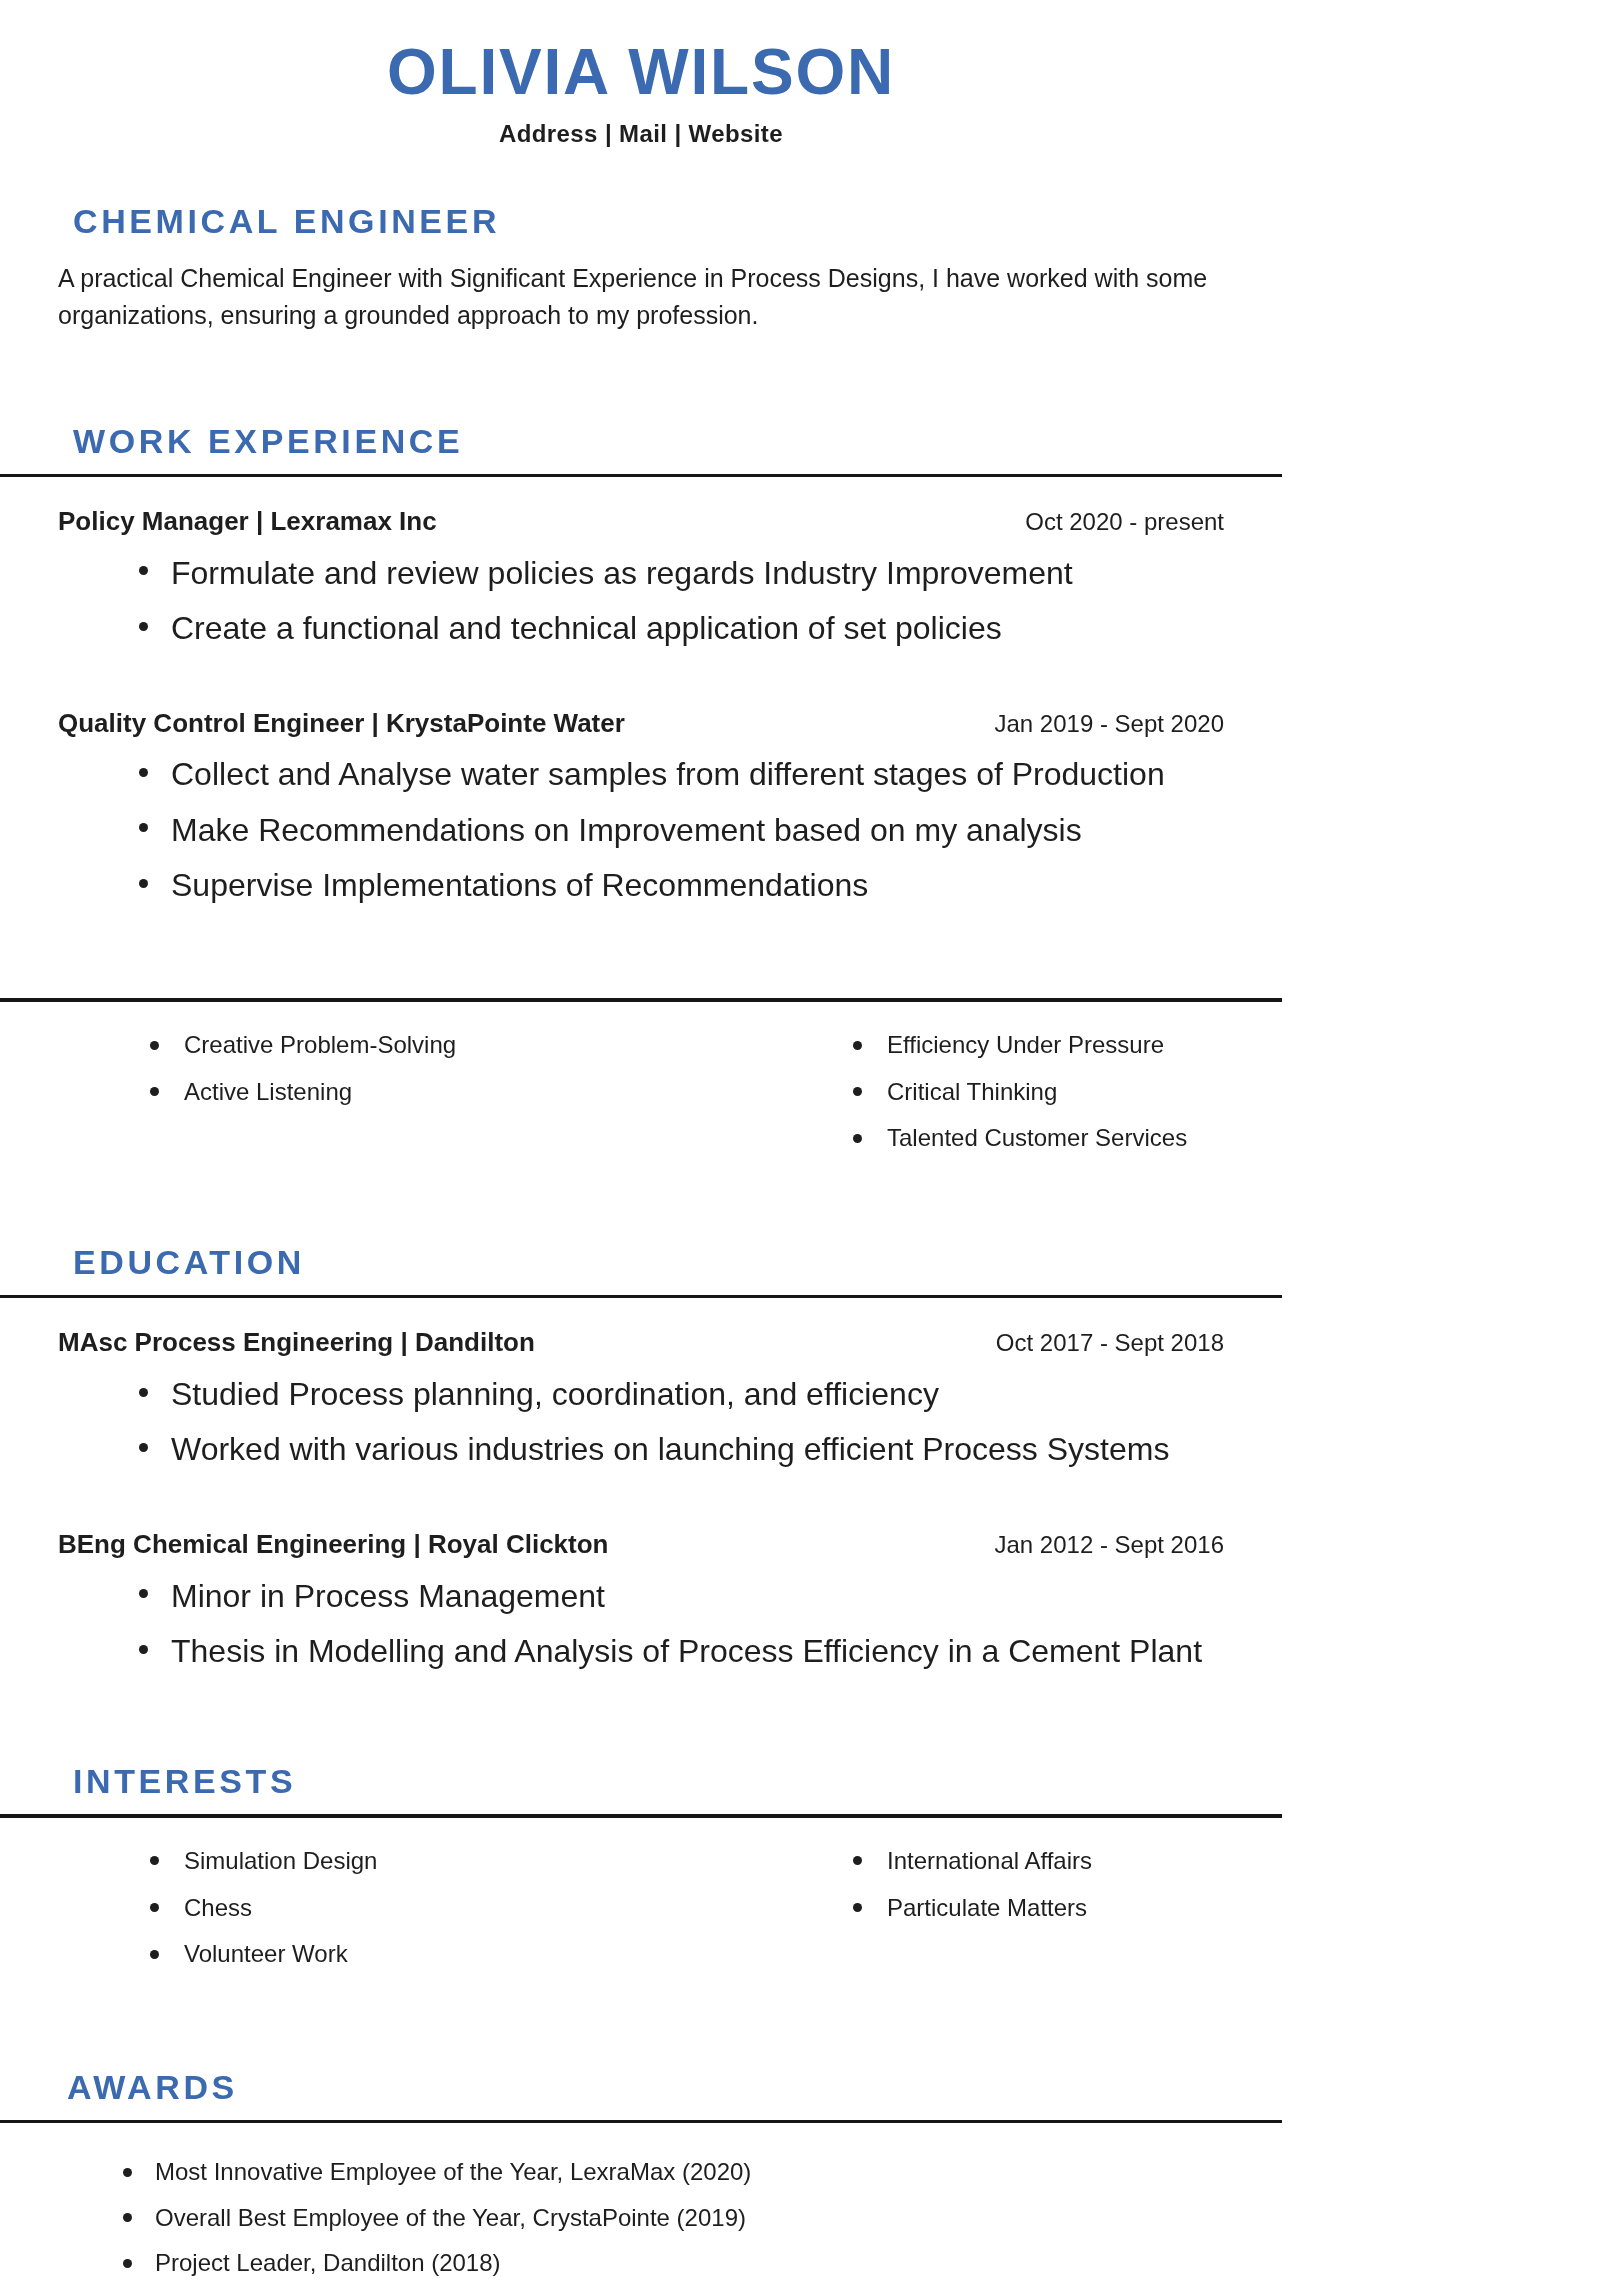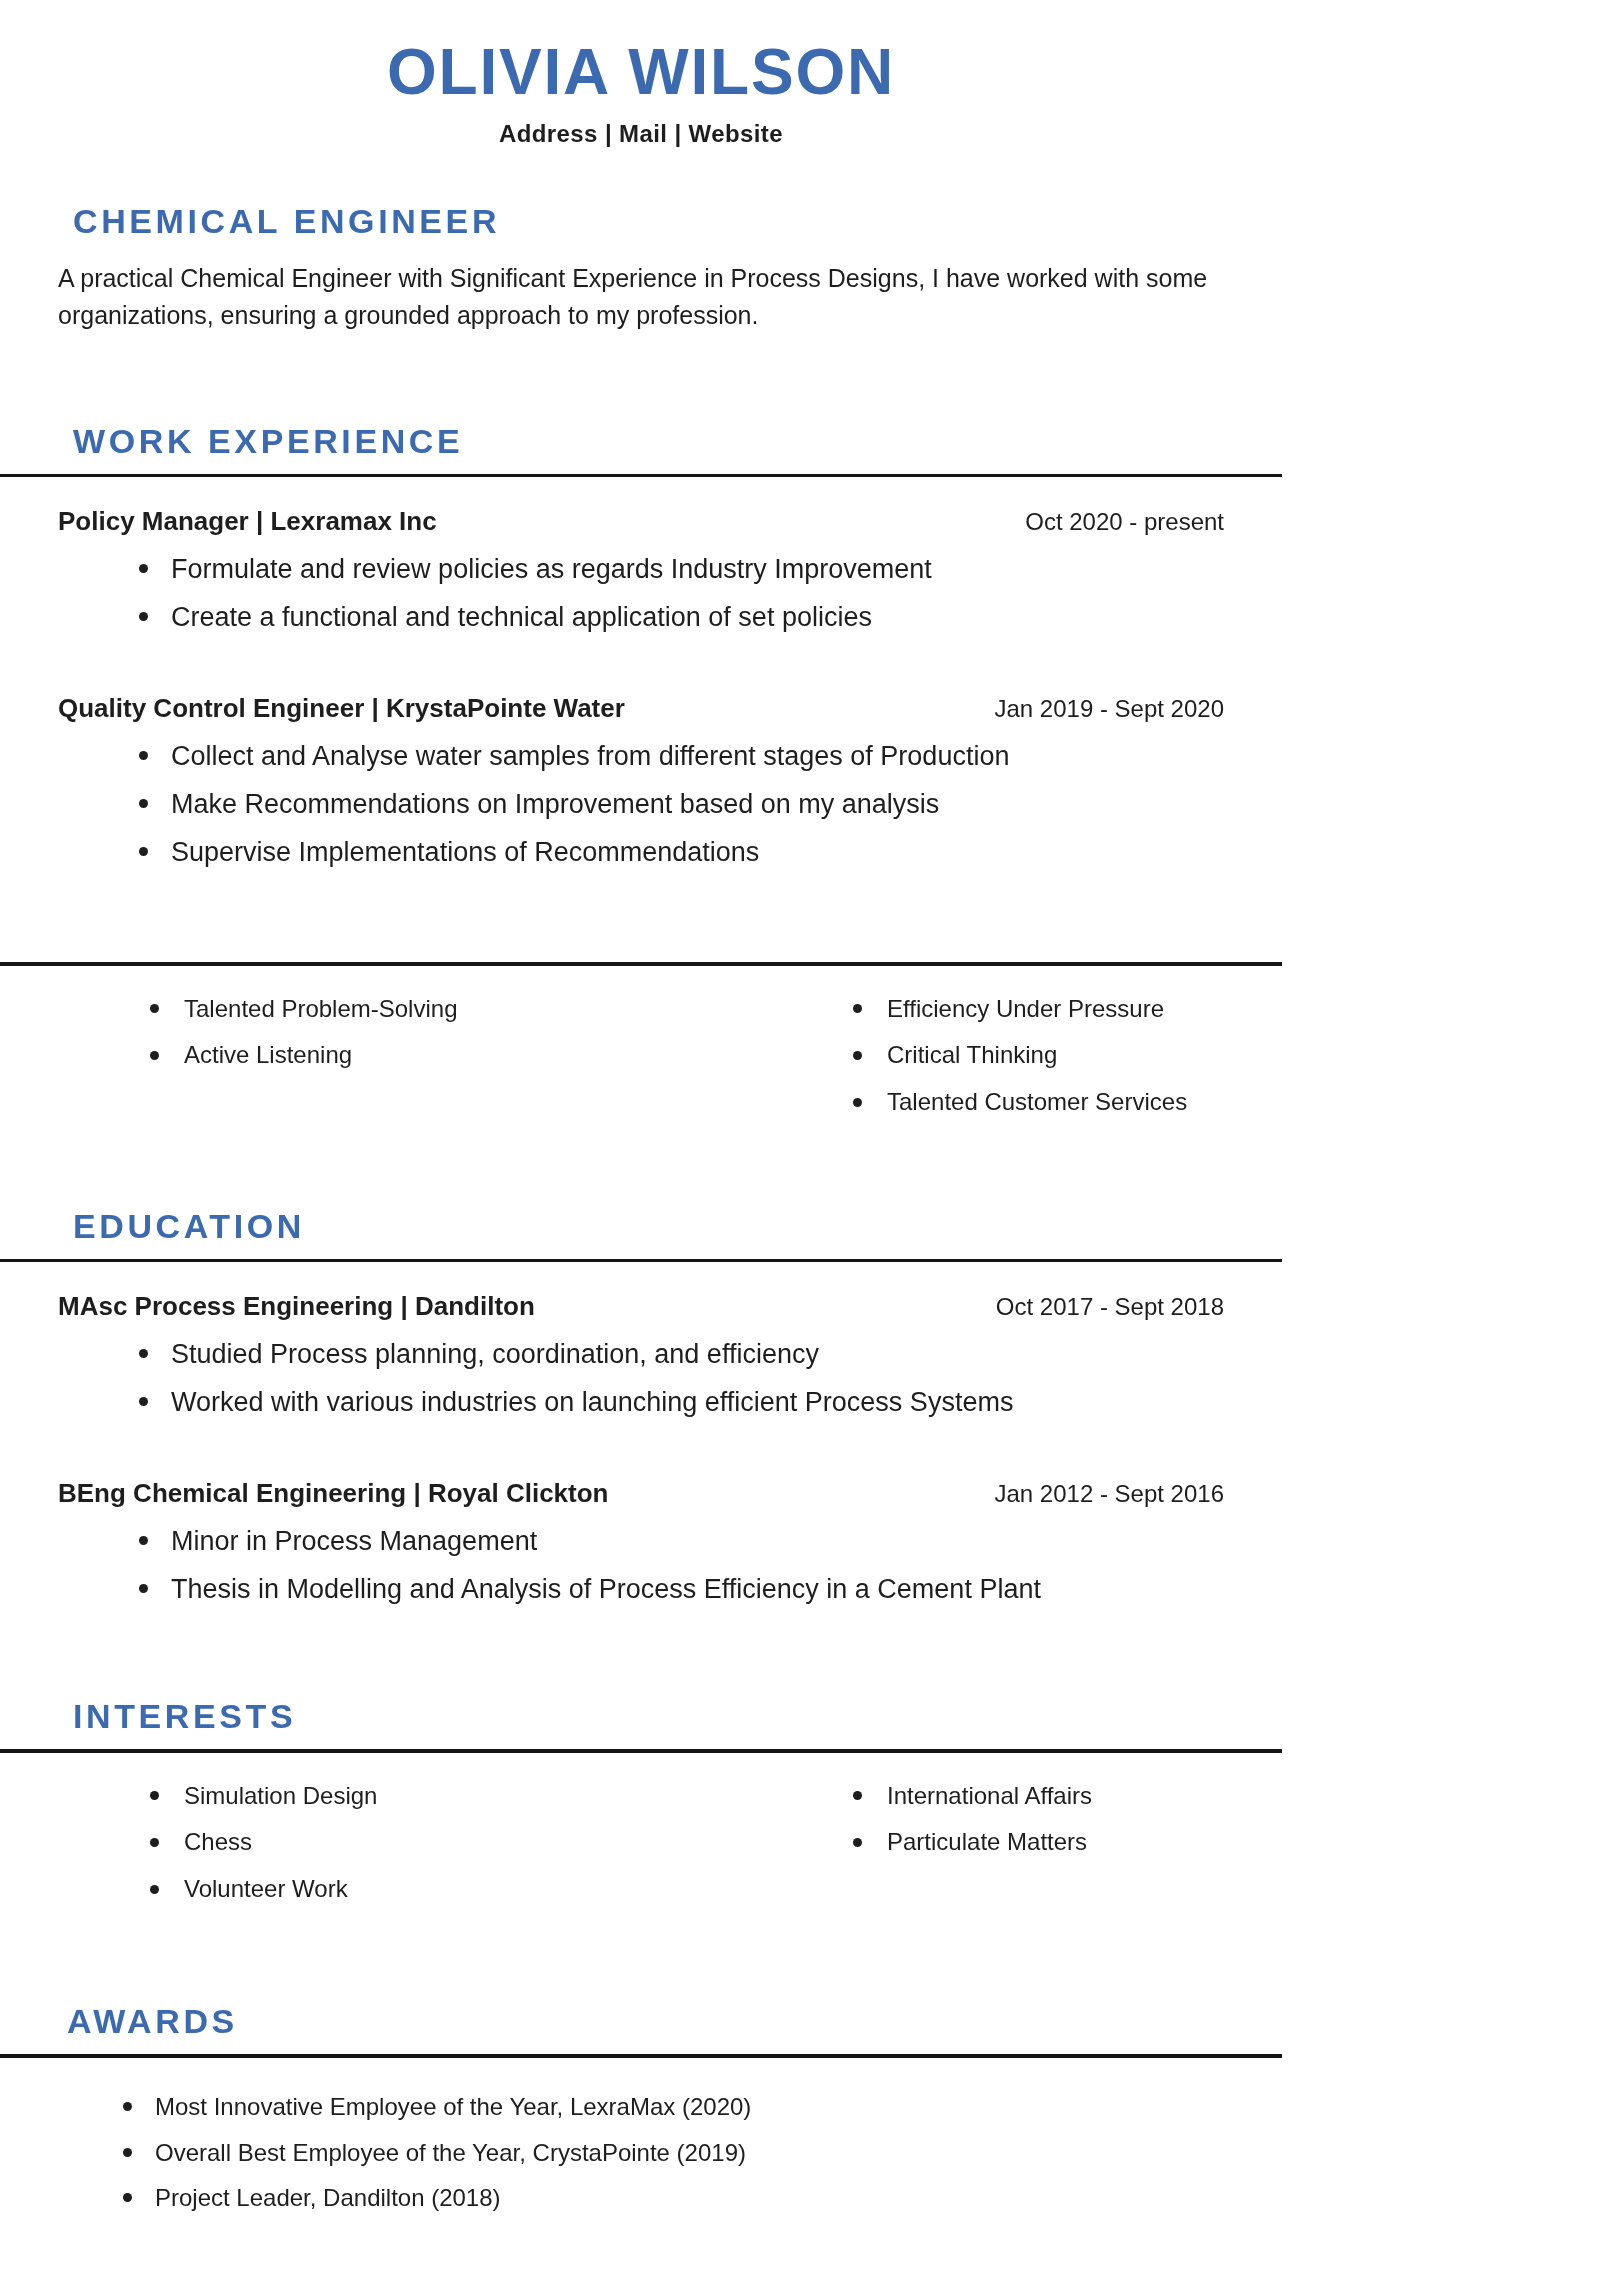--- a/index.html
+++ b/index.html
@@ -83,21 +83,21 @@
     white-space: nowrap;
   }
   ul.bullets {
     list-style: none;
     margin: 12.5px 0 0 79px;
     padding: 0;
   }
   ul.bullets li {
     position: relative;
     padding-left: 34px;
-    font-size: 27px;
+    font-size: 32px;
     line-height: 1.45;
     margin-top: 9px;
   }
   ul.bullets li::before {
     content: "";
     position: absolute;
     left: 1.8px;
     top: 0.52em;
     width: 9px;
     height: 9px;
@@ -198,21 +198,21 @@
         <li>Make Recommendations on Improvement based on my analysis</li>
         <li>Supervise Implementations of Recommendations</li>
       </ul>
     </div>
   </div>
 
   <div class="section">
     <div class="rule"></div>
     <div class="two-col">
       <ul class="col-left">
-        <li>Talented Problem-Solving</li>
+        <li>Creative Problem-Solving</li>
         <li>Active Listening</li>
       </ul>
       <ul class="col-right">
         <li>Efficiency Under Pressure</li>
         <li>Critical Thinking</li>
         <li>Talented Customer Services</li>
       </ul>
     </div>
   </div>
 

